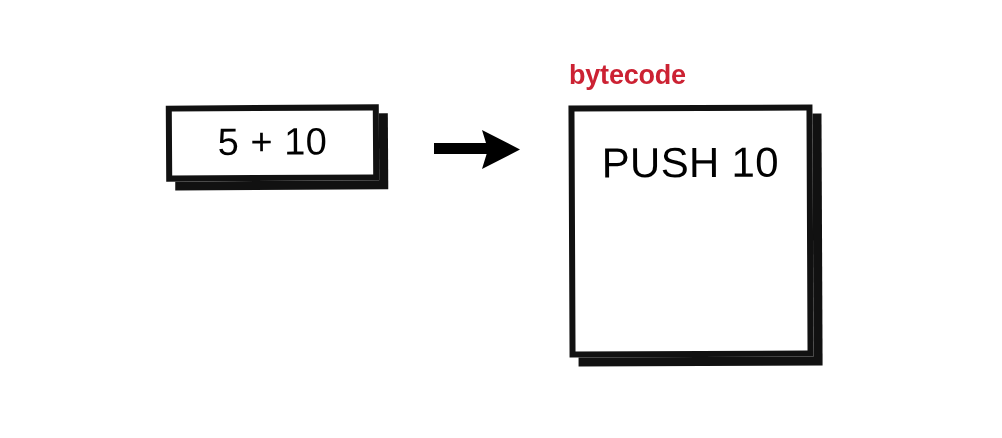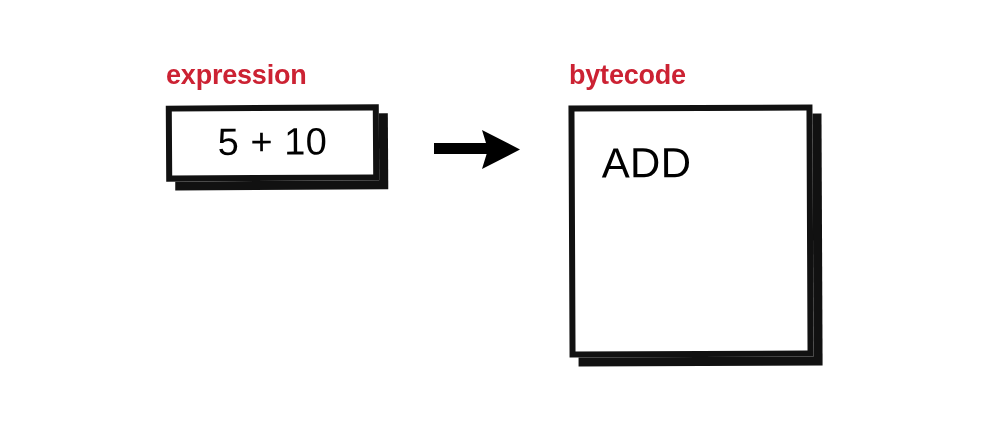--- a/index.html
+++ b/index.html
@@ -94,34 +94,33 @@
     top: 126px;
     width: 96px;
     height: 48px;
   }
 </style>
 </head>
 <body>
 
 <div id="canvas">
 
-  <div class="caption" id="expression-caption" style="color:#cc2233">expression</div>
 
   <div class="sketch-box" id="expression-box">
     <div id="expression-text">5 + 10</div>
   </div>
 
   <div id="flow-arrow">
     <svg width="96" height="48" viewBox="0 0 96 48" xmlns="http://www.w3.org/2000/svg">
       <rect x="4" y="17" width="56" height="11" fill="#000000"></rect>
       <path d="M 52 4 L 90 23.5 L 52 43 L 58 23.5 Z" fill="#000000"></path>
     </svg>
   </div>
 
   <div class="caption" id="bytecode-caption" style="color:#cc2233">bytecode</div>
 
   <div class="sketch-box" id="bytecode-box">
     <div id="bytecode-lines">
-      <div class="bytecode-line">ADD</div>
+      <div class="bytecode-line">PUSH 10</div>
     </div>
   </div>
 
 </div>
 
 </body></html>

